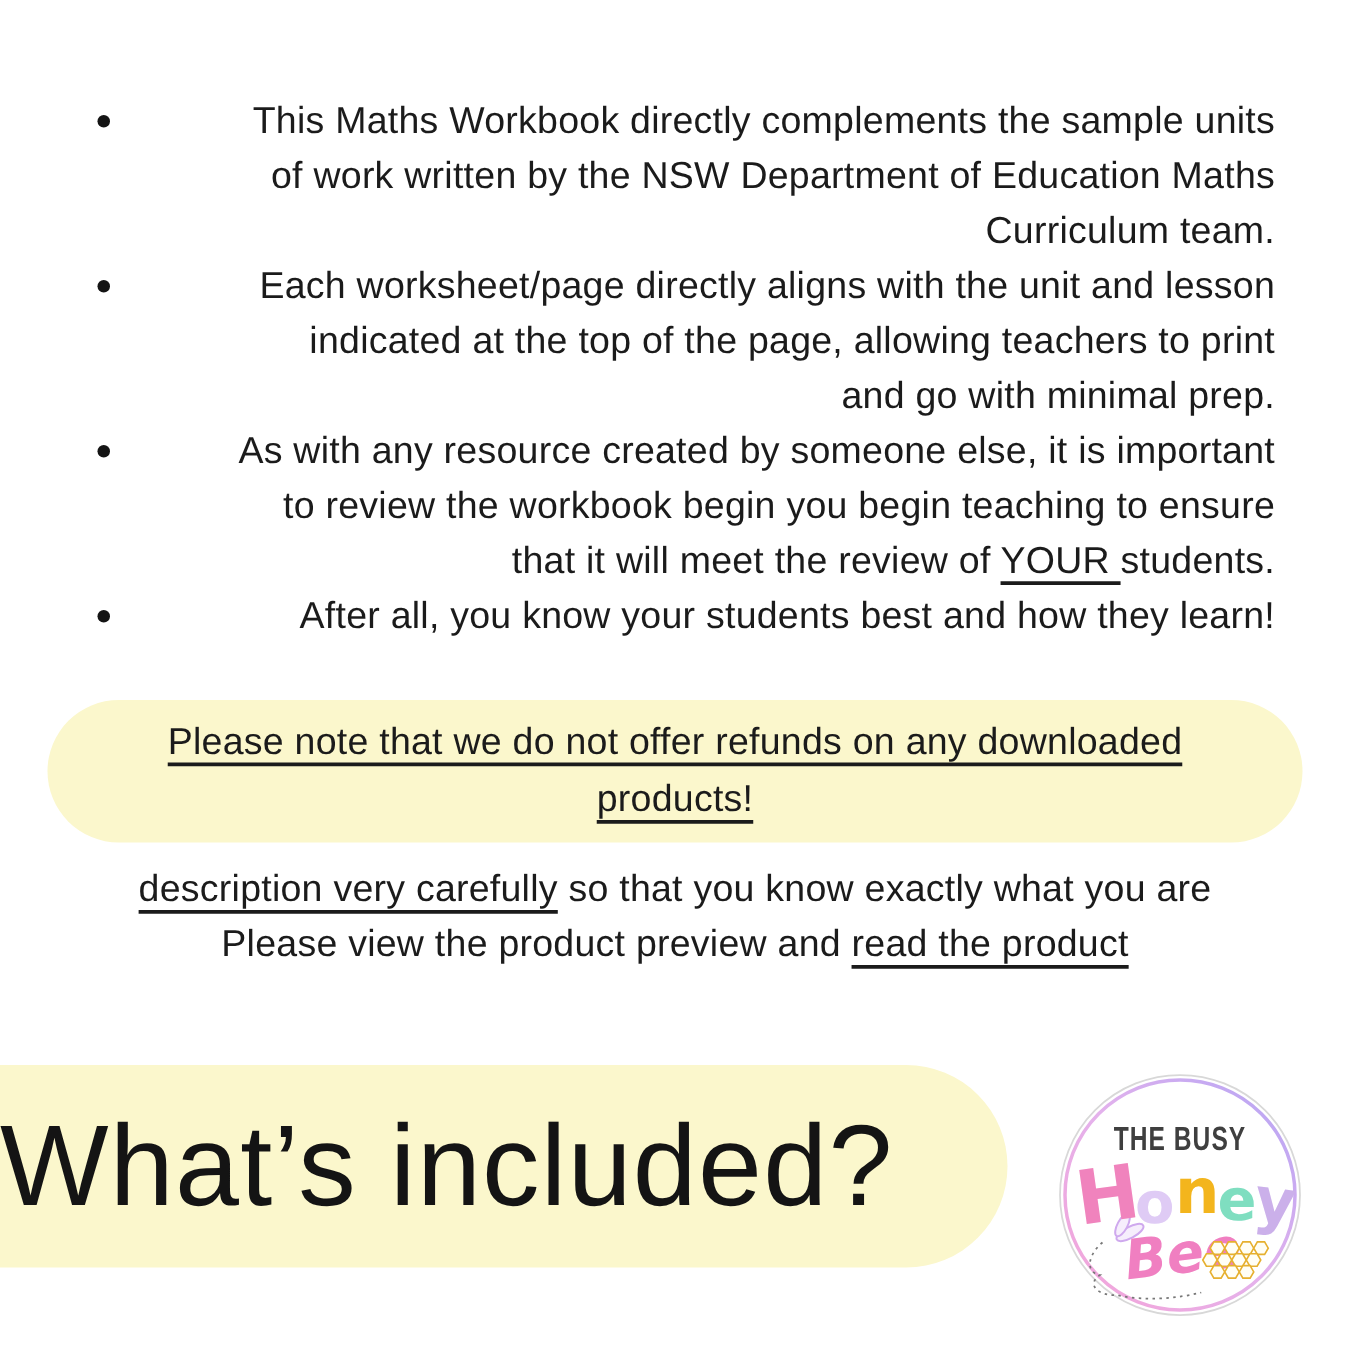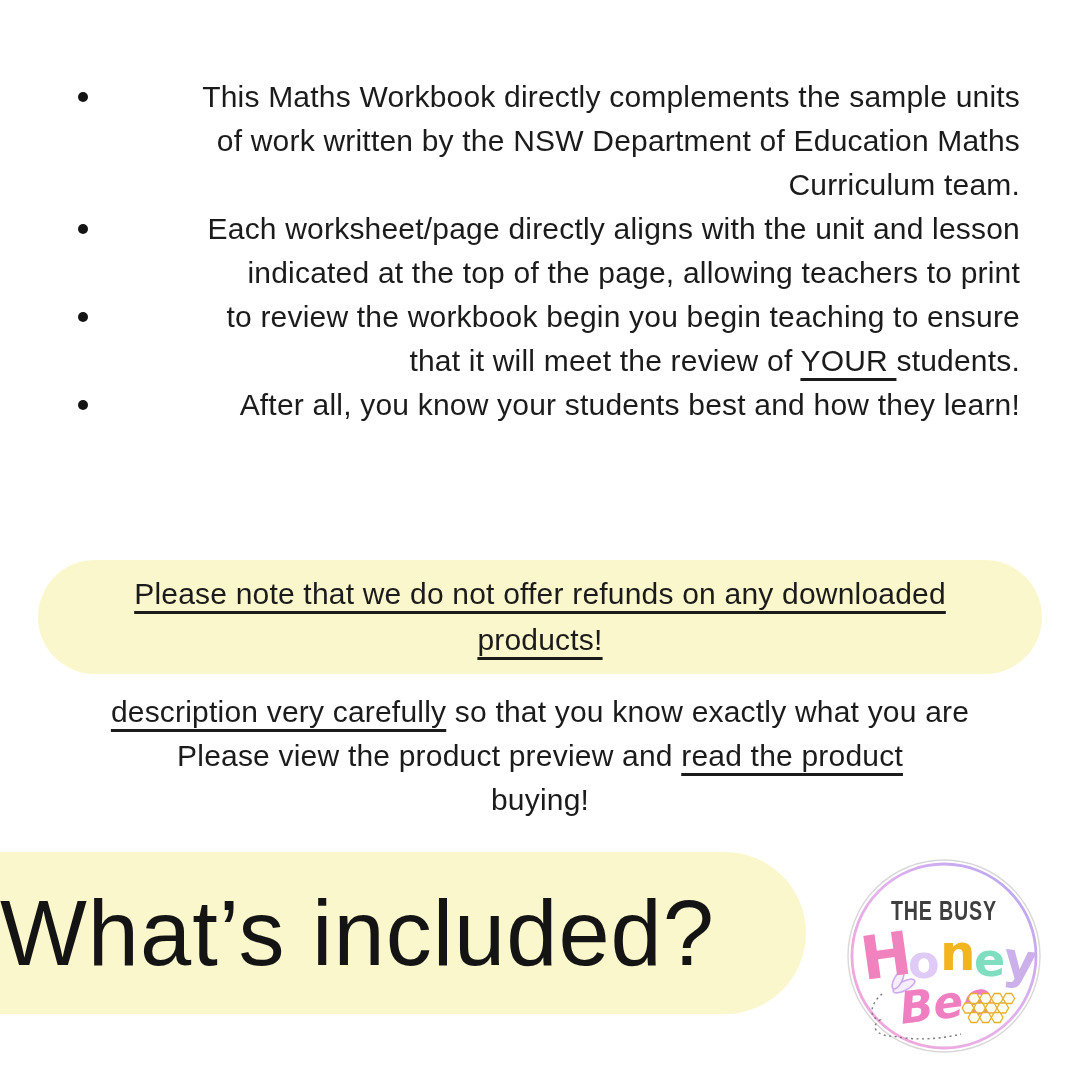--- a/index.html
+++ b/index.html
@@ -74,26 +74,28 @@
         <div>of work written by the NSW Department of Education Maths</div>
         <div>Curriculum team.</div>
       </div>
     </div>
 
     <div class="bullet">
       <span class="dot"></span>
       <div class="btext">
         <div>Each worksheet/page directly aligns with the unit and lesson</div>
         <div>indicated at the top of the page, allowing teachers to print</div>
+        <div>and go with minimal prep.</div>
       </div>
     </div>
 
     <div class="bullet">
       <span class="dot"></span>
       <div class="btext">
+        <div>As with any resource created by someone else, it is important</div>
         <div>to review the workbook begin you begin teaching to ensure</div>
         <div><span>that it will meet the review of </span><span class="u">YOUR </span><span>students.</span></div>
       </div>
     </div>
 
     <div class="bullet">
       <span class="dot"></span>
       <div class="btext">
         <div>After all, you know your students best and how they learn!</div>
       </div>
@@ -102,21 +104,20 @@
   </div>
 
   <div class="refund">
     <div class="u">Please note that we do not offer refunds on any downloaded</div>
     <div class="u">products!</div>
   </div>
 
   <div class="preview">
     <div><span class="u">description very carefully</span><span> so that you know exactly what you are</span></div>
     <div><span>Please view the product preview and </span><span class="u">read the product</span></div>
-    <div>buying!</div>
   </div>
 
   <div class="heading-box">
     <div class="title">What’s included?</div>
   </div>
 
   <div class="logo">
     <svg viewBox="0 0 196 196">
       <defs>
         <linearGradient id="ringGrad" x1="0" y1="1" x2="1" y2="0">

